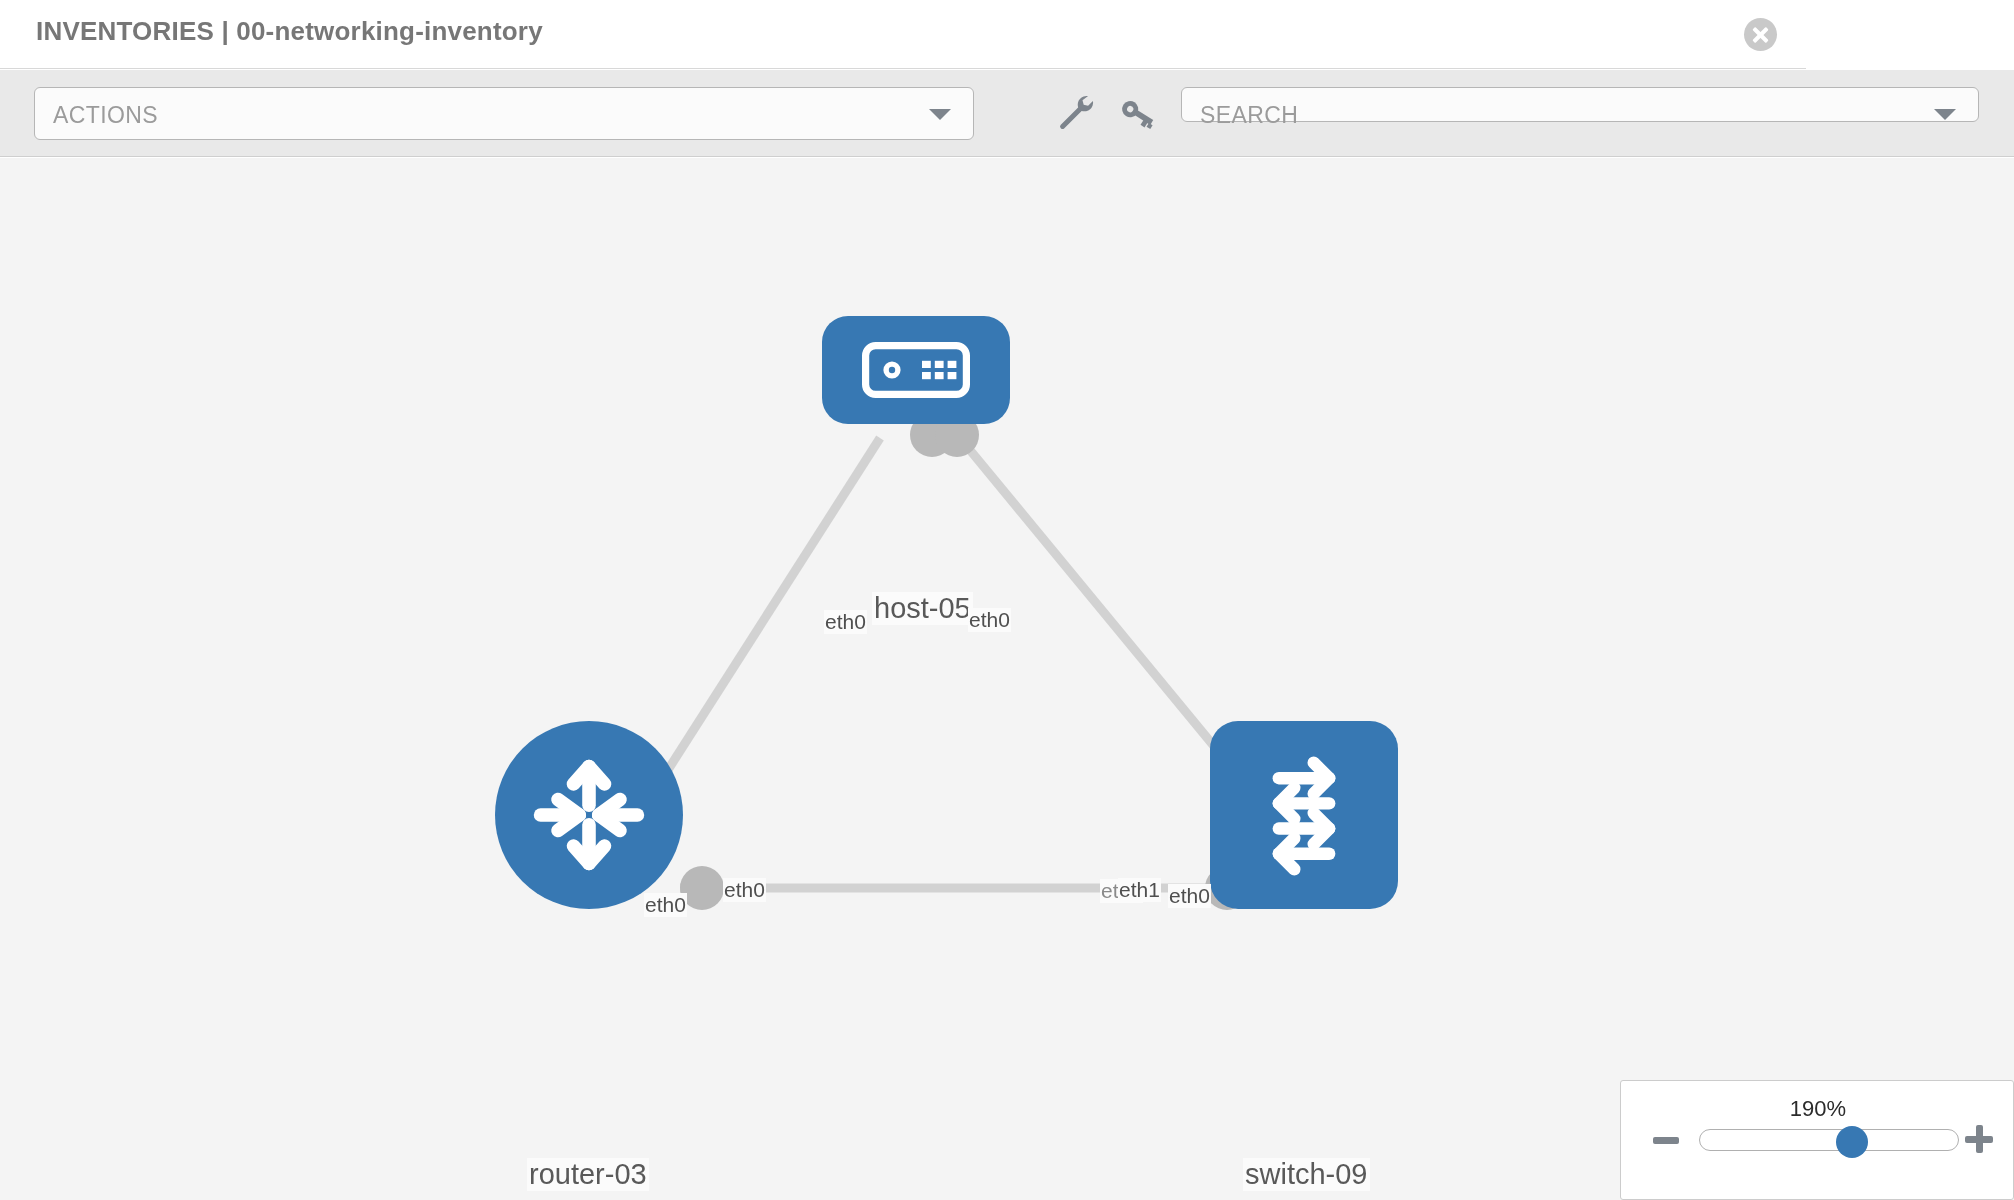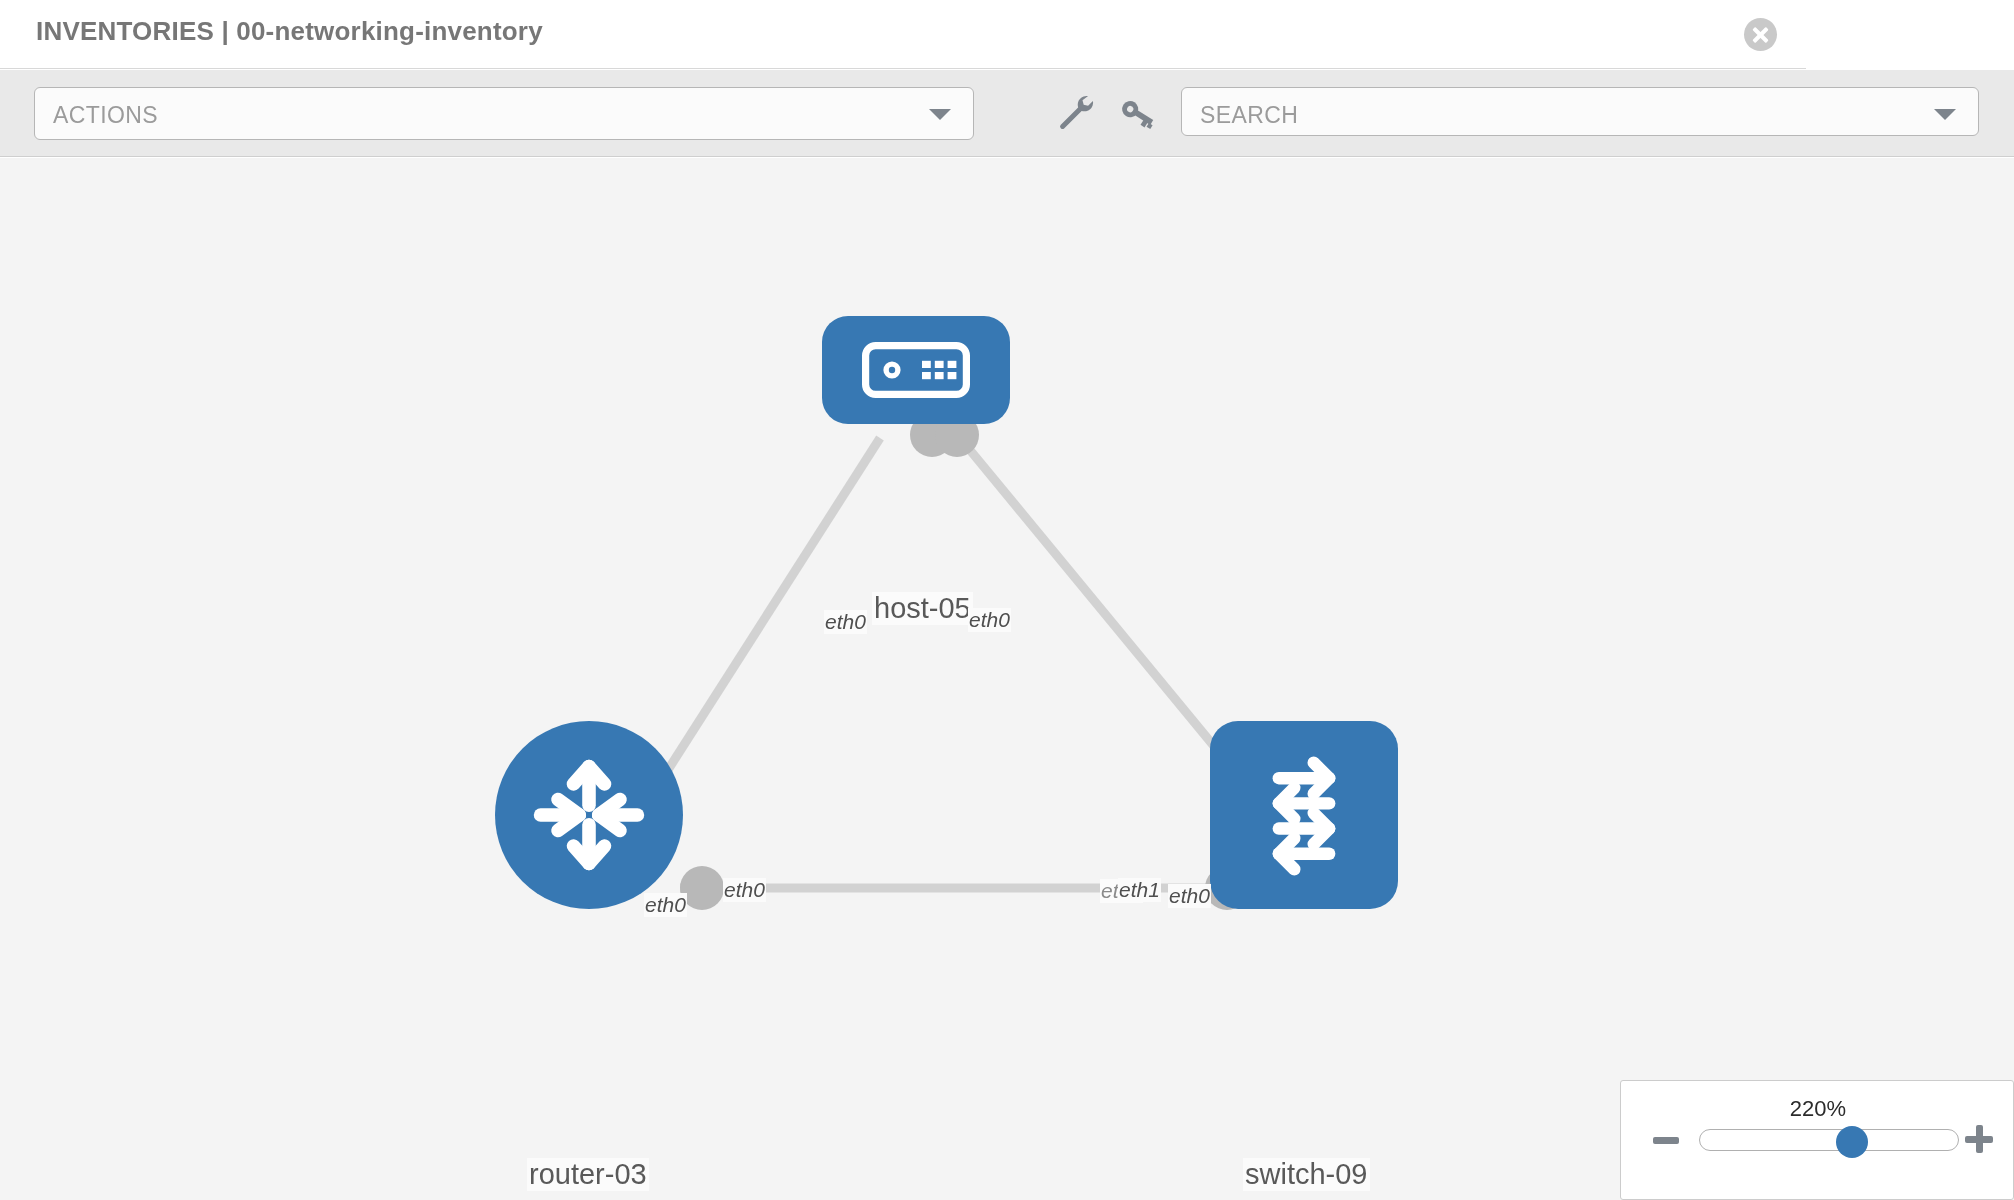--- a/index.html
+++ b/index.html
@@ -84,21 +84,21 @@
     position: absolute; top: 0;
     width: 60px; height: 56px;
     cursor: pointer;
   }
   .icon-btn.wrench { left: 0; }
   .icon-btn.key { left: 62px; }
   .icon-btn svg { position: absolute; left: 8px; top: 6px; }
 
   .search-box {
     position: absolute; left: 1181px; top: 17px;
-    width: 798px; height: 49px;
+    width: 798px; height: 35px;
     background: #fbfbfb;
     border: 1px solid #b6b6b6;
     border-radius: 6px;
     cursor: text;
   }
   .search-box .label {
     position: absolute; left: 18px; top: 14px;
     font-size: 23px; color: #9b9b9b;
     letter-spacing: 0.4px;
   }
@@ -156,21 +156,20 @@
     padding: 0 2px;
   }
 
   .iface-label {
     position: absolute;
     font-size: 21px;
     color: #4f4f4f;
     background: #fbfbfb;
     white-space: nowrap;
     padding: 0 1px;
-    font-style: italic;
   }
 
   .iface-dot {
     position: absolute;
     width: 44px; height: 44px;
     border-radius: 50%;
     background: #b8b8b8;
   }
 
   
@@ -341,20 +340,20 @@
       </div>
     </div>
     <div class="node-label" style="left:1243px; top:1000px;">switch-09</div>
     <div class="iface-label" style="left:1168px; top:726px;">eth0</div>
     <div class="iface-label" style="left:1100px; top:721px; color:#8a8a8a;">eth0</div>
     <div class="iface-label" style="left:1118px; top:720px;">eth1</div>
 
   </div>
 
   <div class="zoom-panel">
-    <div class="zoom-level">220%</div>
+    <div class="zoom-level">190%</div>
     <div class="zoom-minus"></div>
     <div class="zoom-track"></div>
     <div class="zoom-thumb" id="zoom-thumb" style="left: 214.8px;"></div>
     <div class="zoom-plus"></div>
   </div>
 
 </div>
 
 </body></html>

